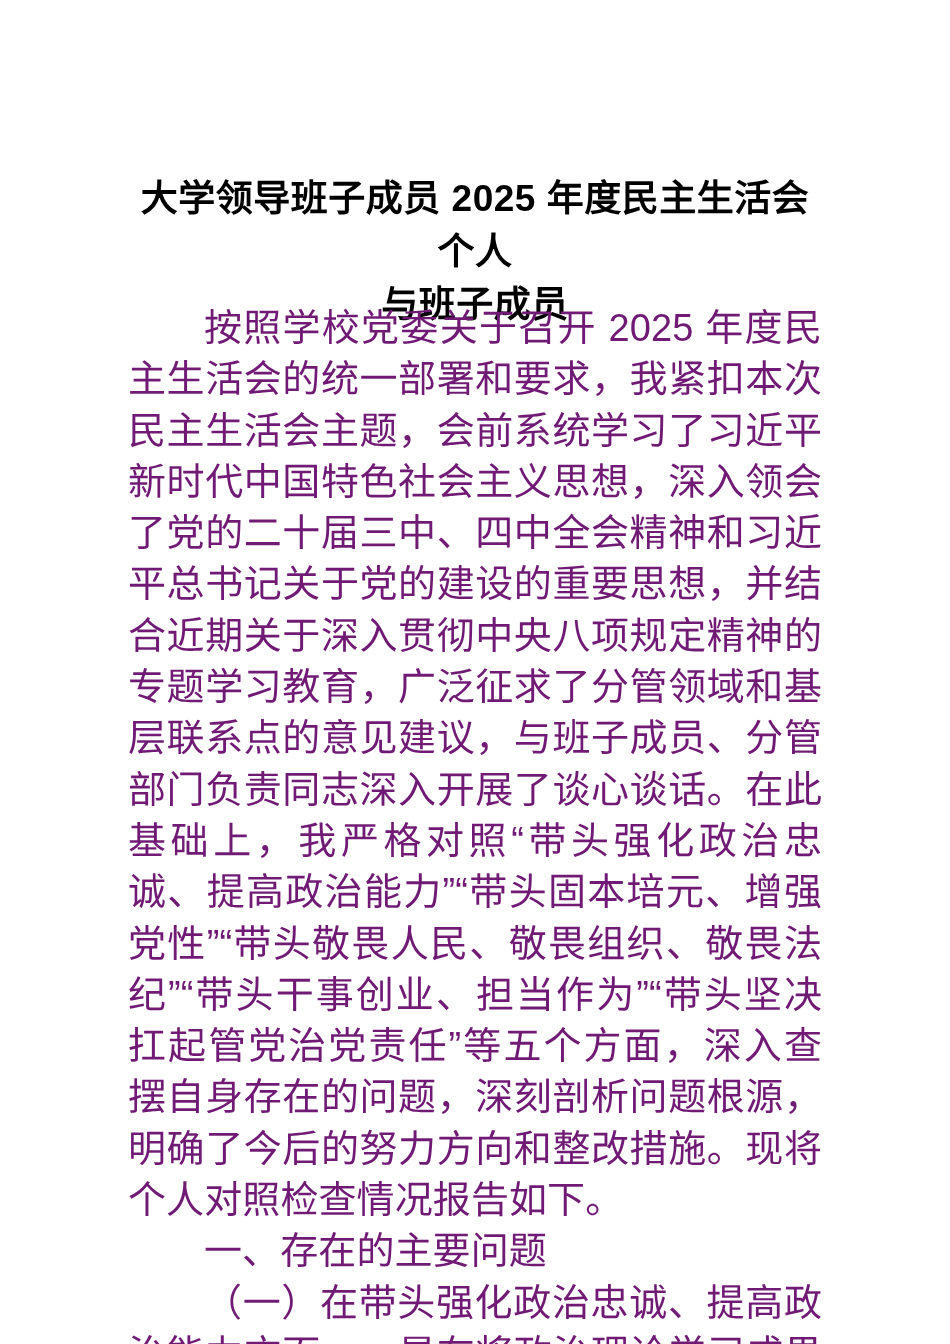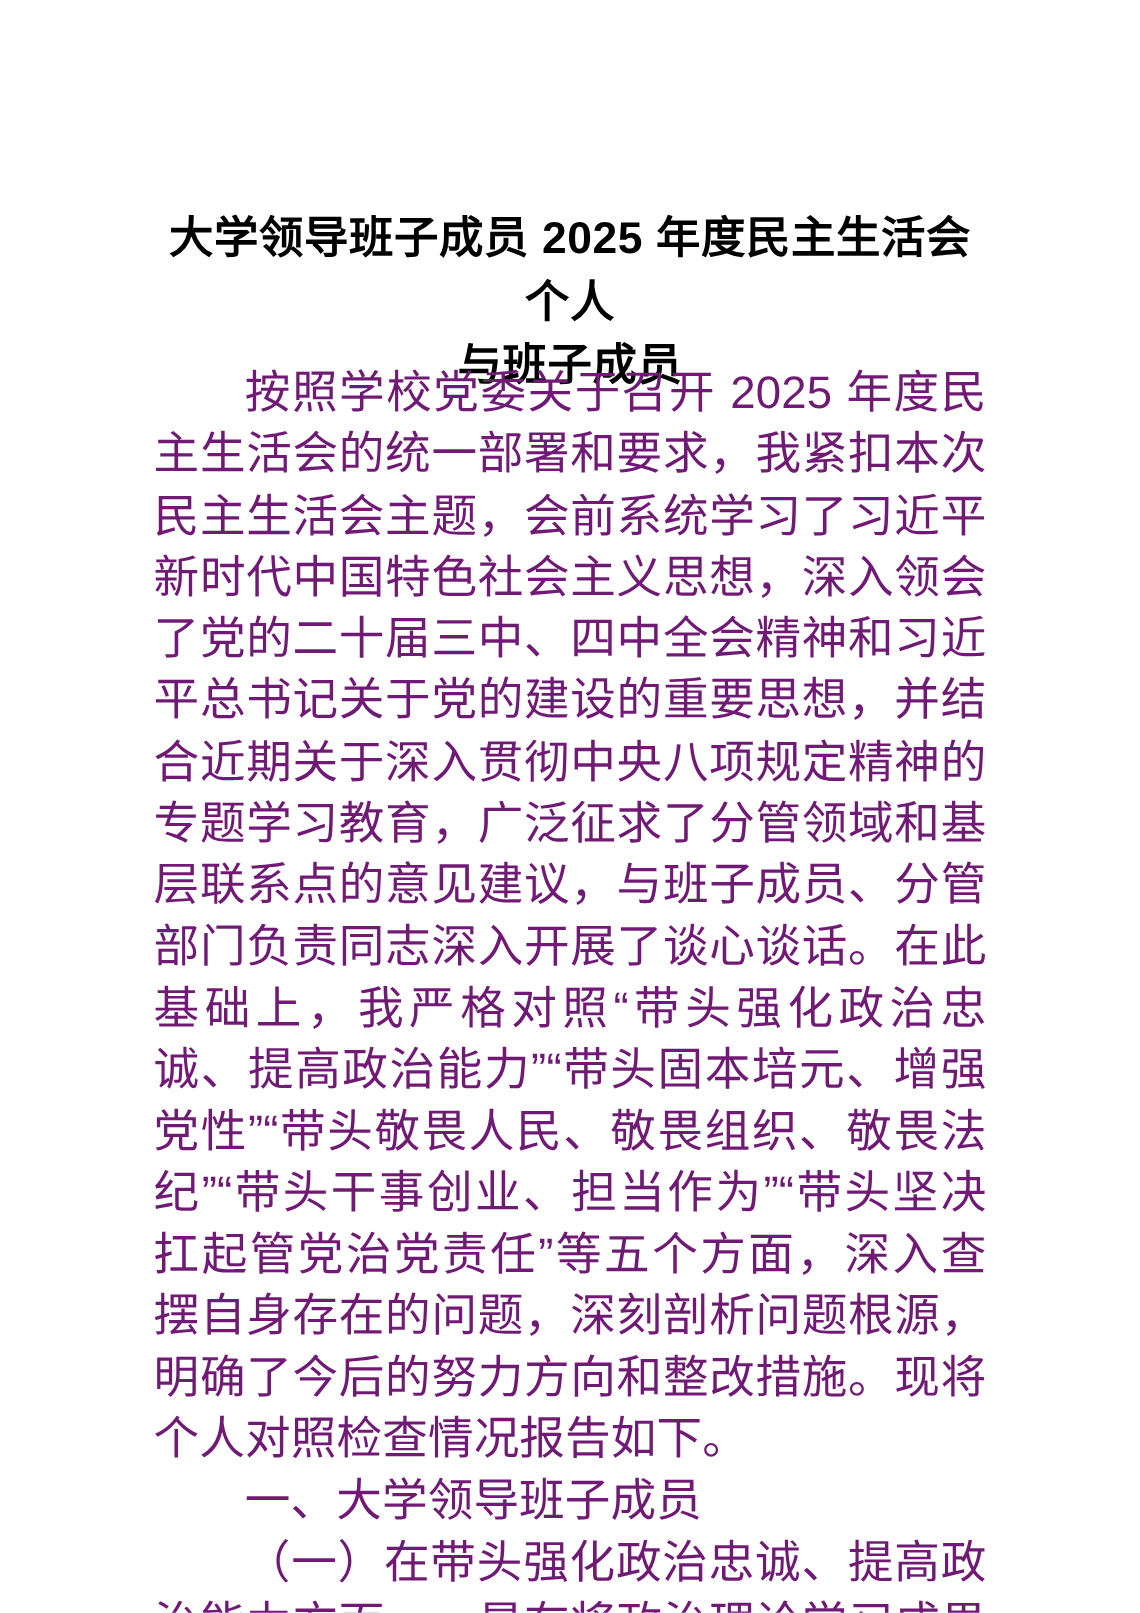--- a/index.html
+++ b/index.html
@@ -85,21 +85,21 @@
 
     <h1 class="doc-title">
       <span>大学领导班子成员 2025 年度民主生活会个人</span><br>
       <span>与班子成员</span>
     </h1>
 
     <div class="para-stack">
 
       <p class="para">按照学校党委关于召开 2025 年度民主生活会的统一部署和要求，我紧扣本次民主生活会主题，会前系统学习了习近平新时代中国特色社会主义思想，深入领会了党的二十届三中、四中全会精神和习近平总书记关于党的建设的重要思想，并结合近期关于深入贯彻中央八项规定精神的专题学习教育，广泛征求了分管领域和基层联系点的意见建议，与班子成员、分管部门负责同志深入开展了谈心谈话。在此基础上，我严格对照“带头强化政治忠诚、提高政治能力”“带头固本培元、增强党性”“带头敬畏人民、敬畏组织、敬畏法纪”“带头干事创业、担当作为”“带头坚决扛起管党治党责任”等五个方面，深入查摆自身存在的问题，深刻剖析问题根源，明确了今后的努力方向和整改措施。现将个人对照检查情况报告如下。</p>
 
-      <p class="para section-head">一、大学领导班子成员</p>
+      <p class="para section-head">一、存在的主要问题</p>
 
       <p class="para">（一）在带头强化政治忠诚、提高政治能力方面。一是在将政治理论学习成果转化为指导教学工作的具体实践上存在差距。虽然能够坚持参加党委理论学习中心组的集体学习和个人自学，但有时满足于通读文件、记录要点，对于一些新思想、</p>
 
     </div>
 
   </div>
 
 </div>
 
 </body></html>

